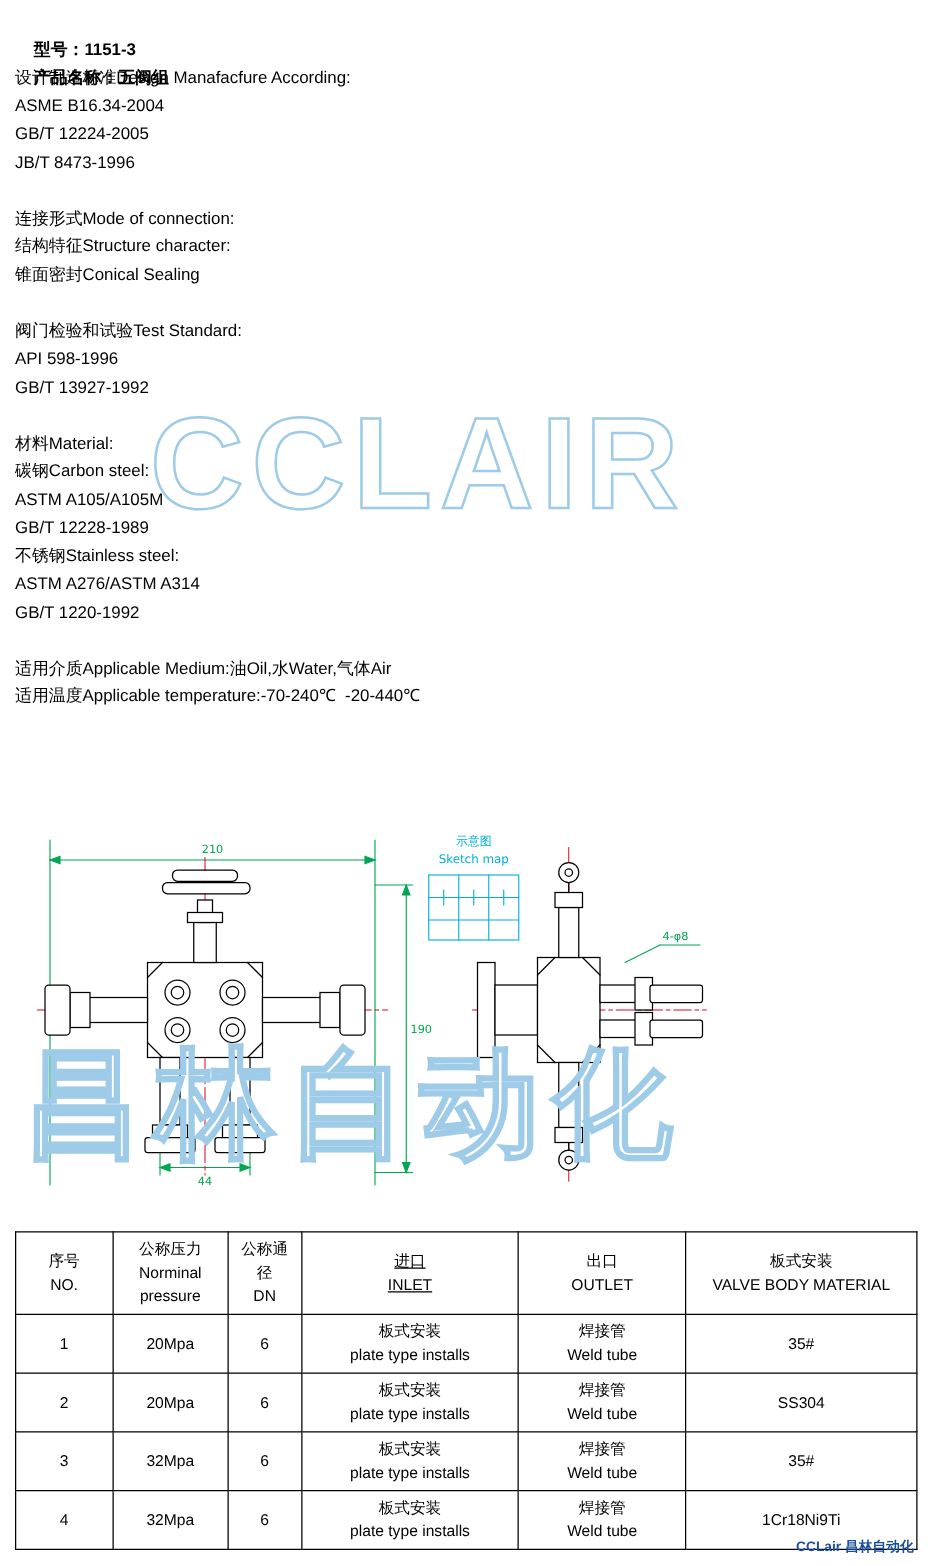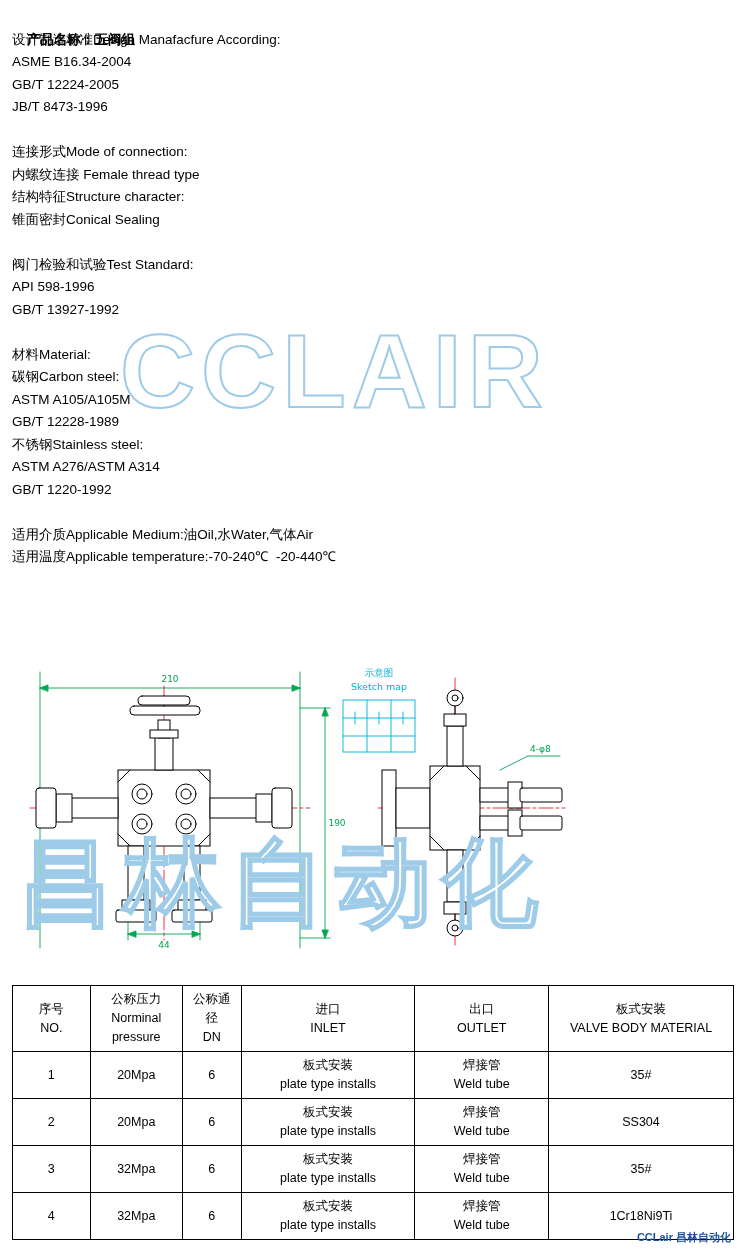--- a/index.html
+++ b/index.html
@@ -98,51 +98,53 @@
     height: 56px;
     line-height: 19px;
   }
   .spec-table tbody td {
     height: 38px;
     line-height: 19px;
   }
   .col-no    { width: 76px; }
   .col-press { width: 90px; }
   .col-dn    { width: 56px; }
-  .col-inlet { width: 178px; }
+  .col-inlet { width: 178px; text-decoration: underline; }
   .col-outlet{ width: 134px; }
   .col-mat   { width: 188px; }
 
   .footer-brand {
     position: absolute;
     right: 14px;
     bottom: 8px;
     font-size: 11px;
     font-weight: bold;
     color: #1b4f9c;
     z-index: 10;
     white-space: nowrap;
   }
   .footer-brand .cc { color: #1b4f9c; }
   .footer-brand .cn { color: #1b4f9c; }
 </style>
 </head>
 <body>
 
 <div class="spec-block">
+  <div class="spec-line bold">
+    <span>型号：</span><span>1151-3</span>
+  </div>
   <div class="spec-line bold">
     <span>产品名称：</span><span>五阀组</span>
   </div>
   <div class="spec-line">设计制造标准Design Manafacfure According:</div>
   <div class="spec-line">ASME B16.34-2004</div>
   <div class="spec-line">GB/T 12224-2005</div>
   <div class="spec-line">JB/T 8473-1996</div>
   <div class="spec-line gap"></div>
   <div class="spec-line">连接形式Mode of connection:</div>
-  <div class="spec-line">内螺纹连接 Female thread type</div>
   <div class="spec-line">结构特征Structure character:</div>
   <div class="spec-line">锥面密封Conical Sealing</div>
   <div class="spec-line gap"></div>
   <div class="spec-line">阀门检验和试验Test Standard:</div>
   <div class="spec-line">API 598-1996</div>
   <div class="spec-line">GB/T 13927-1992</div>
   <div class="spec-line gap"></div>
   <div class="spec-line">材料Material:</div>
   <div class="spec-line">碳钢Carbon steel:</div>
   <div class="spec-line">ASTM A105/A105M</div>

